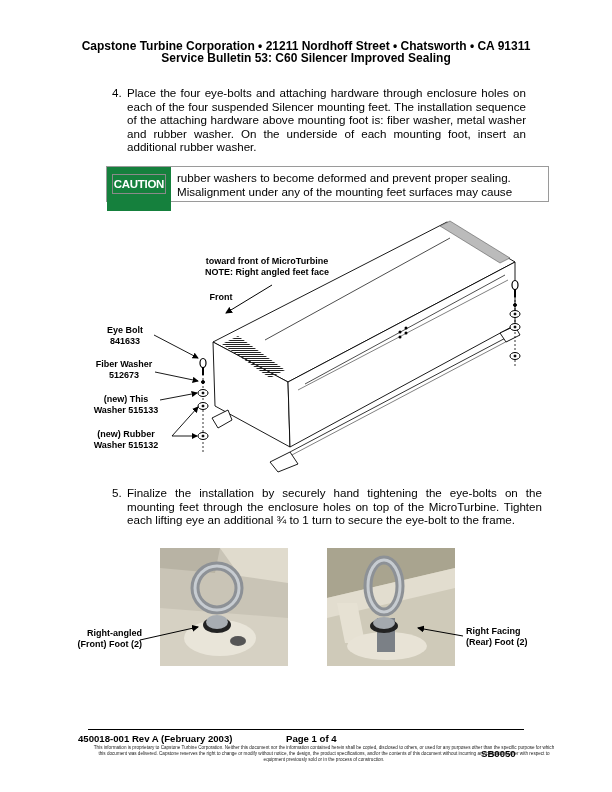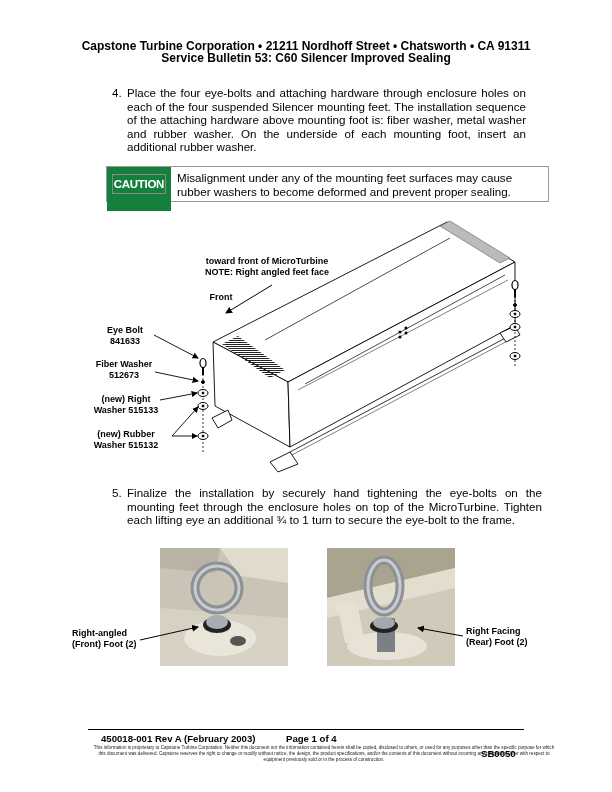--- a/index.html
+++ b/index.html
@@ -28,22 +28,22 @@
 <div class="abs step" style="left:112px; top:86px; width:414px;">
   <span class="step-num">4.</span>
   <div class="step-text">Place the four eye-bolts and attaching hardware through enclosure holes on each of the four suspended Silencer mounting feet.  The installation sequence of the attaching hardware above mounting foot is: fiber washer, metal washer and rubber washer.  On the underside of each mounting foot, insert an additional rubber washer.</div>
 </div>
 
 <div class="abs caution-box">
   <div class="caution-badge">
     <div class="caution-inner">CAUTION</div>
   </div>
   <div class="caution-text">
+    <div>rubber washers to become deformed and prevent proper sealing.</div>
     <div>Misalignment under any of the mounting feet surfaces may cause</div>
-    <div>rubber washers to become deformed and prevent proper sealing.</div>
   </div>
 </div>
 
 <svg class="abs" style="left:0; top:210px;" width="612" height="270" viewBox="0 210 612 270">
   <defs>
     <marker id="ah" markerWidth="7" markerHeight="7" refX="6" refY="3.5" orient="auto">
       <path d="M0,0 L7,3.5 L0,7 Z" fill="#000"></path>
     </marker>
     <pattern id="grille" width="2" height="2" patternUnits="userSpaceOnUse">
       <rect width="2" height="1" fill="#222"></rect>
@@ -126,21 +126,21 @@
 
 <div class="abs lbl" style="left:90px; top:325px; width:70px;">
   <div>Eye Bolt</div>
   <div>841633</div>
 </div>
 <div class="abs lbl" style="left:84px; top:359px; width:80px;">
   <div>Fiber Washer</div>
   <div>512673</div>
 </div>
 <div class="abs lbl" style="left:84px; top:394px; width:84px;">
-  <div>(new) Right</div>
+  <div>(new) This</div>
   <div>Washer 515133</div>
 </div>
 <div class="abs lbl" style="left:84px; top:429px; width:84px;">
   <div>(new) Rubber</div>
   <div>Washer 515132</div>
 </div>
 
 <div class="abs step" style="left:112px; top:486px; width:430px;">
   <span class="step-num">5.</span>
   <div class="step-text">Finalize the installation by securely hand tightening the eye-bolts on the mounting feet through the enclosure holes on top of the MicroTurbine.   Tighten each lifting eye an additional ¾ to 1 turn to secure the eye-bolt  to the frame.</div>
@@ -175,26 +175,26 @@
 <svg class="abs" style="left:0; top:540px;" width="612" height="140" viewBox="0 540 612 140">
   <defs>
     <marker id="ah2" markerWidth="7" markerHeight="7" refX="6" refY="3.5" orient="auto">
       <path d="M0,0 L7,3.5 L0,7 Z" fill="#000"></path>
     </marker>
   </defs>
   <line x1="140" y1="640" x2="198" y2="627" stroke="#000" stroke-width="1" marker-end="url(#ah2)"></line>
   <line x1="463" y1="636" x2="418" y2="628" stroke="#000" stroke-width="1" marker-end="url(#ah2)"></line>
 </svg>
 
-<div class="abs lbl" style="left:72px; top:628px; width:70px; text-align:left;">
+<div class="abs lbl" style="left:72px; top:628px; width:70px; text-align:right;">
   <div>Right-angled</div>
   <div>(Front) Foot (2)</div>
 </div>
 <div class="abs lbl" style="left:466px; top:626px; width:80px; text-align:left;">
   <div>Right Facing</div>
   <div>(Rear) Foot (2)</div>
 </div>
 
 <div class="abs footer-rule"></div>
-<div class="abs foot" style="left:101px; top:733px;">450018-001 Rev A (February 2003)</div>
+<div class="abs foot" style="left:78px; top:733px;">450018-001 Rev A (February 2003)</div>
 <div class="abs foot" style="left:286px; top:733px;">Page 1 of 4</div>
 <div class="abs foot" style="left:481px; top:748px;">SB0050</div>
 <div class="abs legal">This information is proprietary to Capstone Turbine Corporation. Neither this document nor the information contained herein shall be copied, disclosed to others, or used for any purposes other than the specific purpose for which this document was delivered. Capstone reserves the right to change or modify without notice, the design, the product specifications, and/or the contents of this document without incurring any obligation either with respect to equipment previously sold or in the process of construction.</div>
 
 </body></html>

